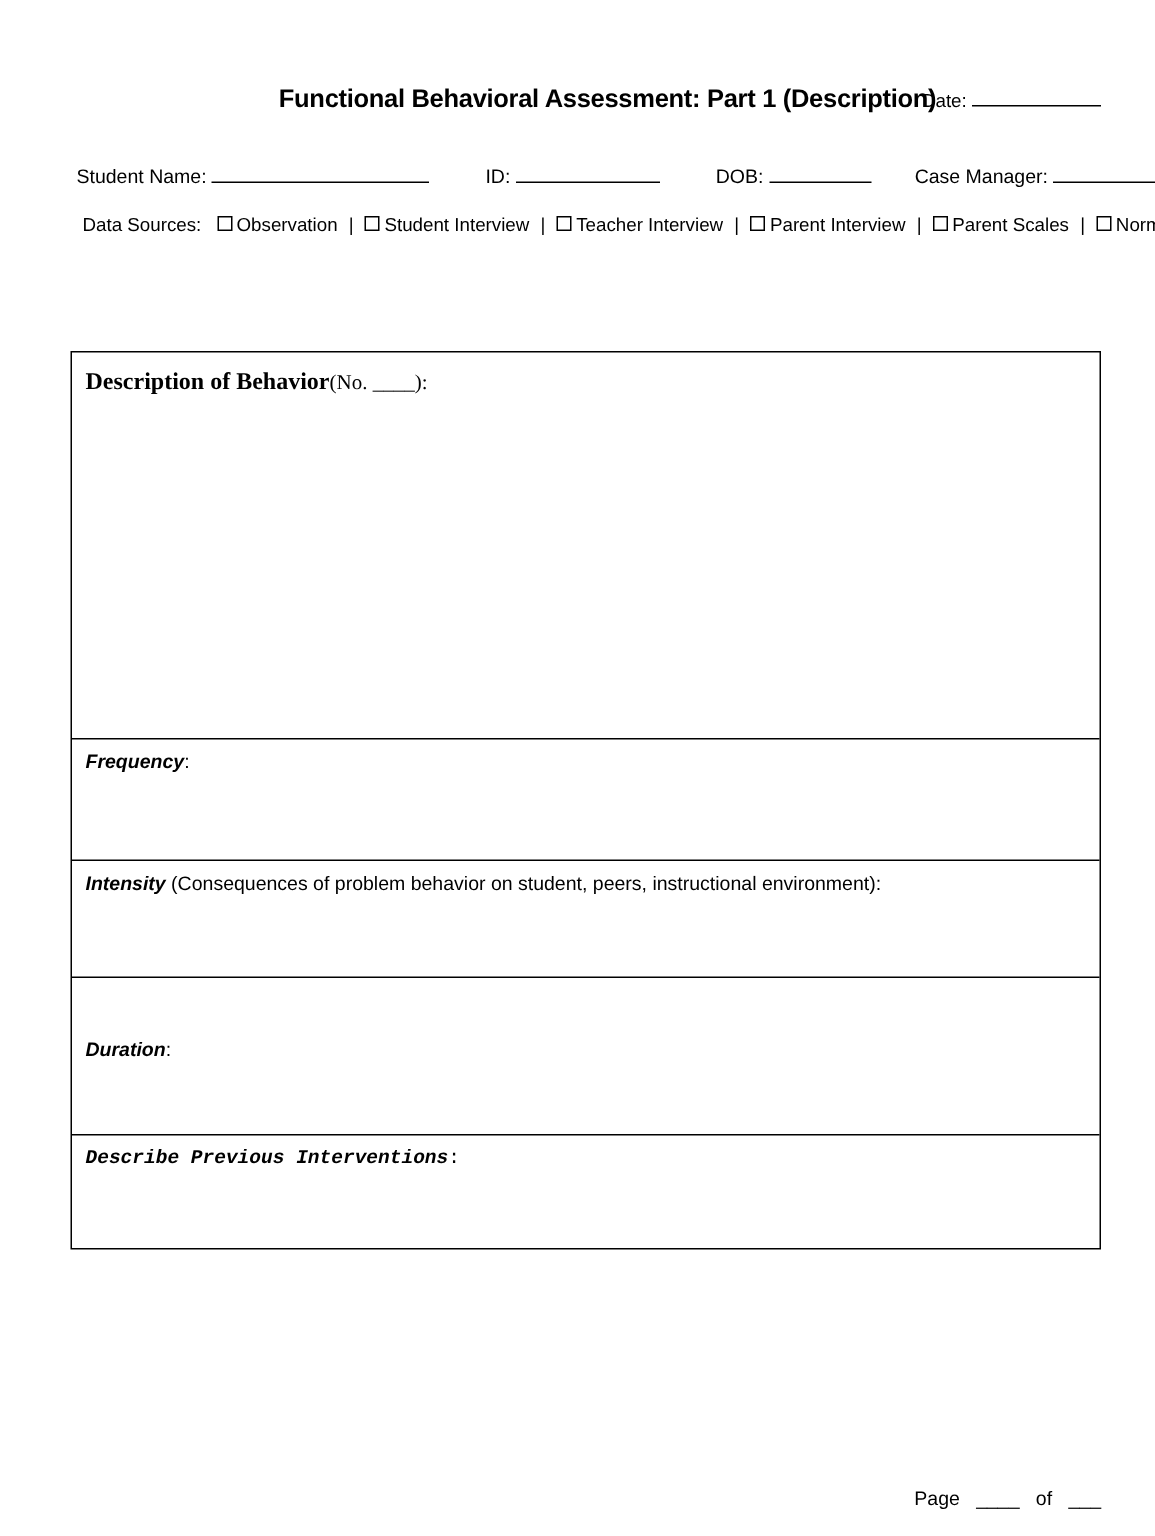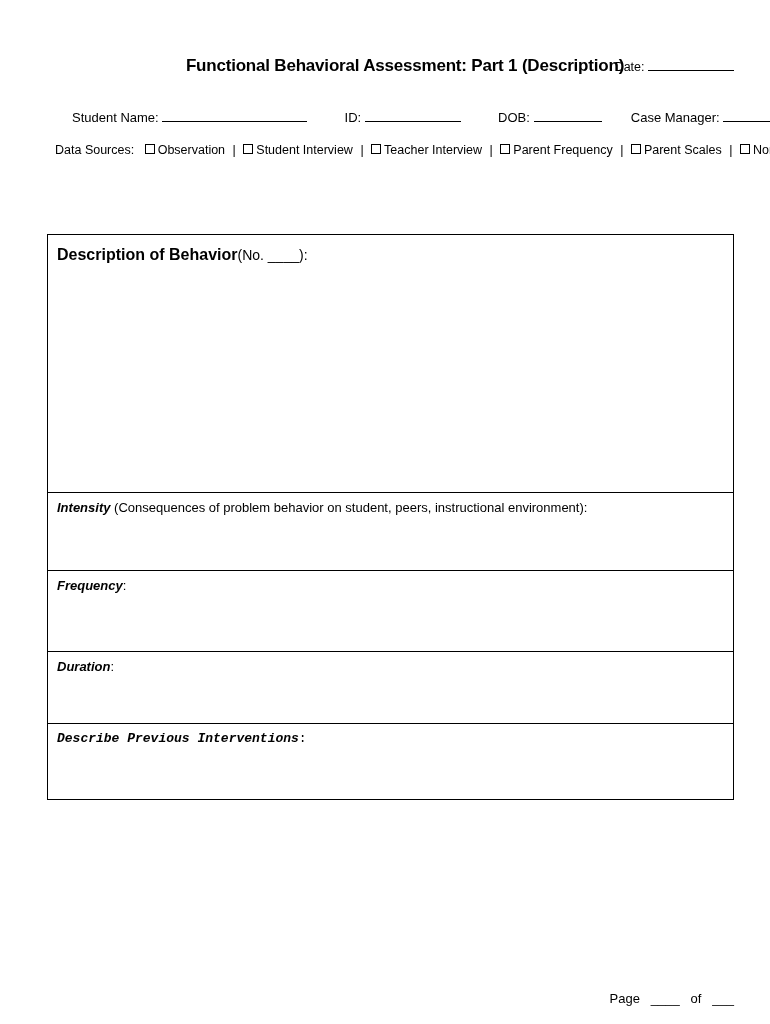--- a/index.html
+++ b/index.html
@@ -52,21 +52,21 @@
     display: inline-block;
     border-bottom: 1px solid #000;
     height: 0;
     vertical-align: baseline;
   }
 
   
   .id-row {
     position: relative;
     margin: 18px 0 0 0;
-    padding-left: 72px;
+    padding-left: 51px;
     padding-right: 36px;
     font-size: 13px;
     white-space: nowrap;
   }
   .id-field { display: inline-block; }
   .id-field .lbl { font-size: 13px; }
 
   
   .sources-row {
     margin-top: 18px;
@@ -103,38 +103,39 @@
   .sec:last-child { border-bottom: none; }
   .sec-label {
     padding: 7px 0 0 9px;
     font-size: 13px;
     line-height: 1.2;
   }
   .sec-label.big {
     font-size: 16px;
     font-weight: bold;
     padding-top: 10px;
+    font-family: Liberation Serif, serif;
   }
   .sec-label.big .sub {
     font-weight: normal;
     font-size: 14px;
   }
   .sec-label em {
     font-style: italic;
     font-weight: bold;
   }
   .sec-label .plain {
     font-style: normal;
     font-weight: normal;
   }
   .h-desc   { height: 258px; }
   .h-set    { height: 76px; }
   .h-freq   { height: 81px; }
   .h-int    { height: 78px; }
-  .h-dur    { height: 72px; }
+  .h-dur    { height: 72px; margin-top: 33px; }
   .h-prev   { height: 75px; font-family: Liberation Mono, monospace; }
   .h-edu    { height: 78px; }
 
   
   .footer {
     position: absolute;
     right: 36px;
     top: 943px;
     font-size: 13px;
     white-space: nowrap;
@@ -177,45 +178,45 @@
 
   <div class="sources-row">
     <span>Data Sources:</span>
     <span>&nbsp;</span>
     <span class="chk"></span><span>Observation</span>
     <span class="src-sep">|</span>
     <span class="chk"></span><span>Student Interview</span>
     <span class="src-sep">|</span>
     <span class="chk"></span><span>Teacher Interview</span>
     <span class="src-sep">|</span>
-    <span class="chk"></span><span>Parent Frequency</span>
+    <span class="chk"></span><span>Parent Interview</span>
     <span class="src-sep">|</span>
     <span class="chk"></span><span>Parent Scales</span>
     <span class="src-sep">|</span>
     <span class="chk"></span><span>Normative Testing</span>
   </div>
 
   <div class="form-table">
 
     <div class="sec h-desc">
       <div class="sec-label big">
         <span>Description of Behavior</span><span class="sub">(No. ____):</span>
       </div>
     </div>
 
 
+    <div class="sec h-freq">
+      <div class="sec-label">
+        <em>Frequency</em><span class="plain">:</span>
+      </div>
+    </div>
+
     <div class="sec h-int">
       <div class="sec-label">
         <em>Intensity</em><span class="plain"> (Consequences of problem behavior on student, peers, instructional environment):</span>
-      </div>
-    </div>
-
-    <div class="sec h-freq">
-      <div class="sec-label">
-        <em>Frequency</em><span class="plain">:</span>
       </div>
     </div>
 
     <div class="sec h-dur">
       <div class="sec-label">
         <em>Duration</em><span class="plain">:</span>
       </div>
     </div>
 
     <div class="sec h-prev">

